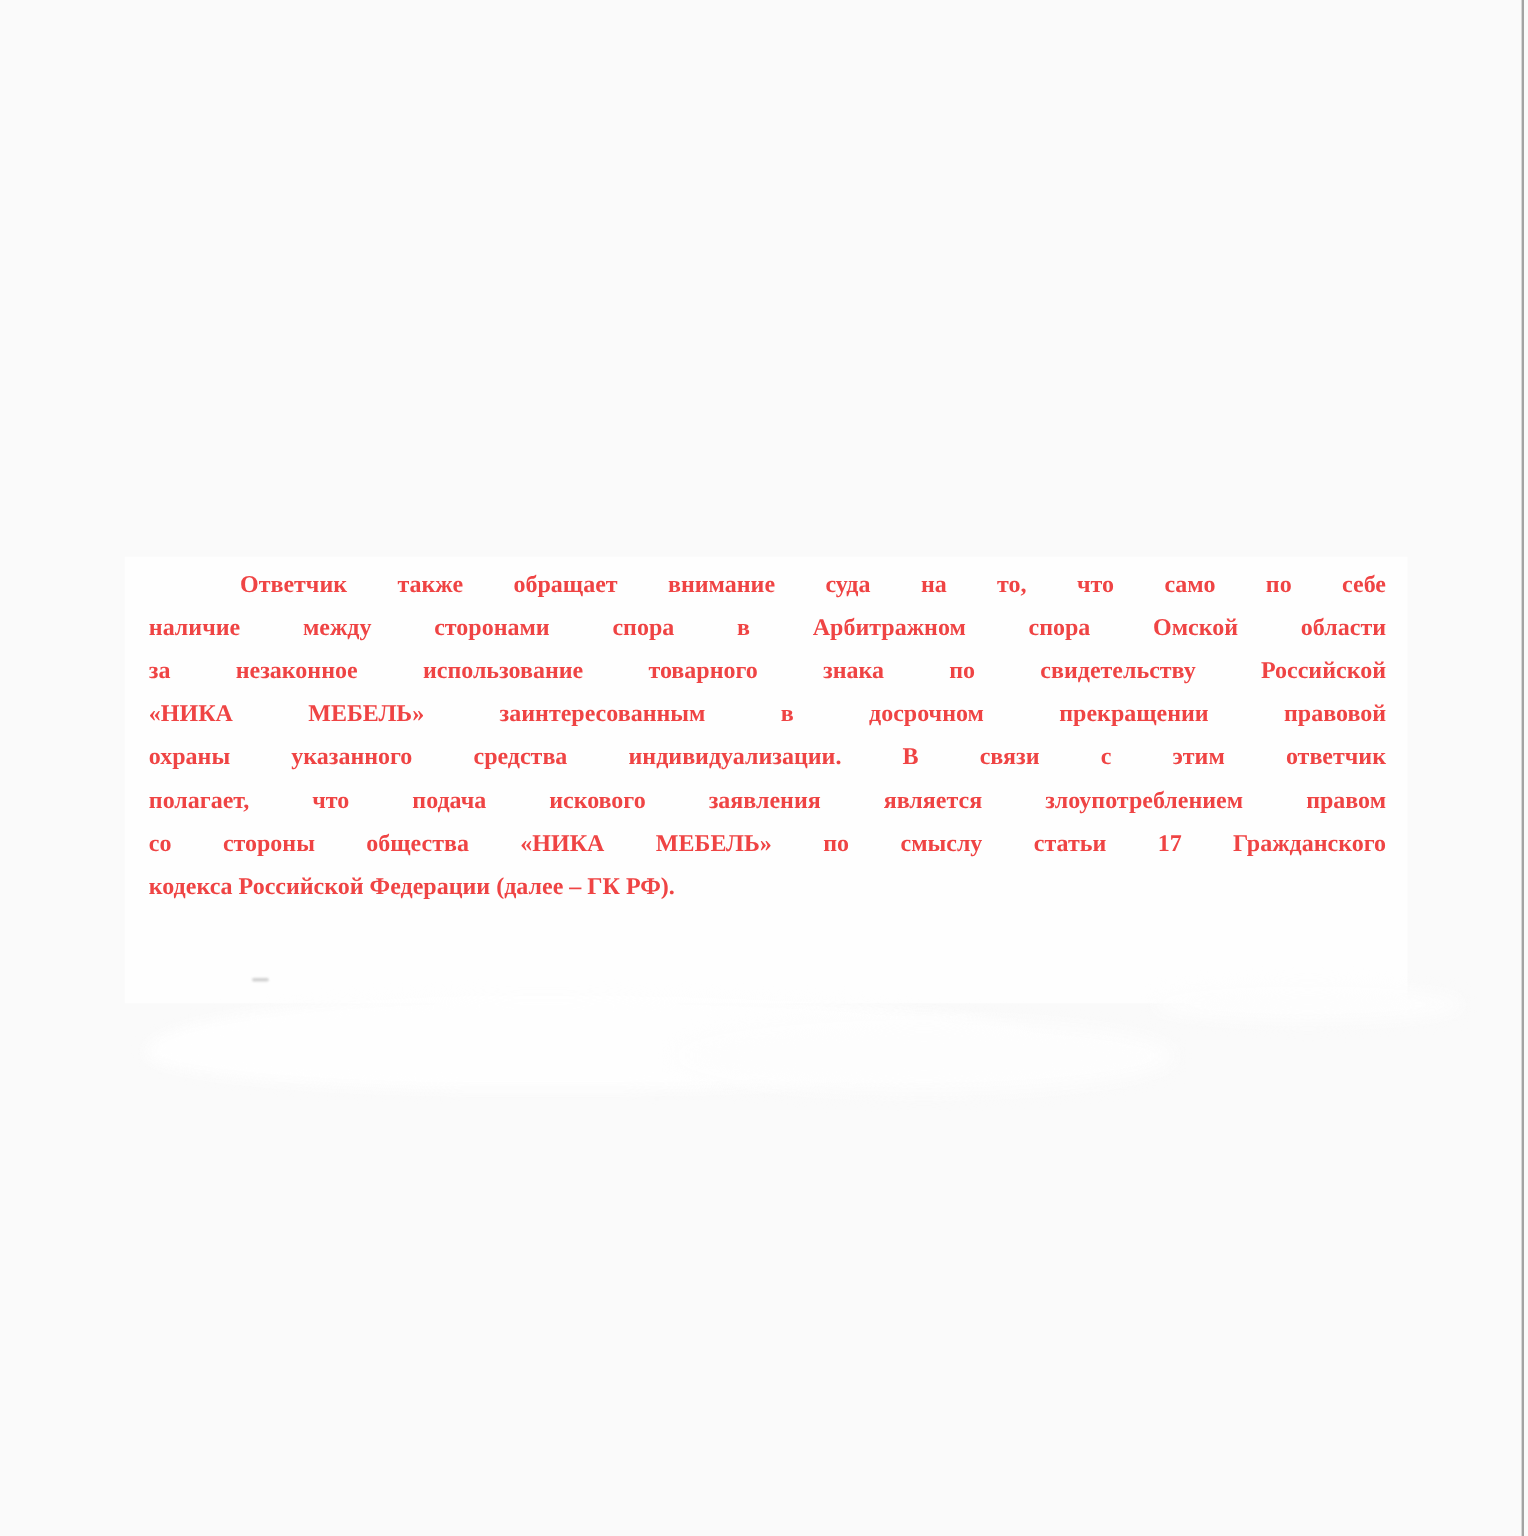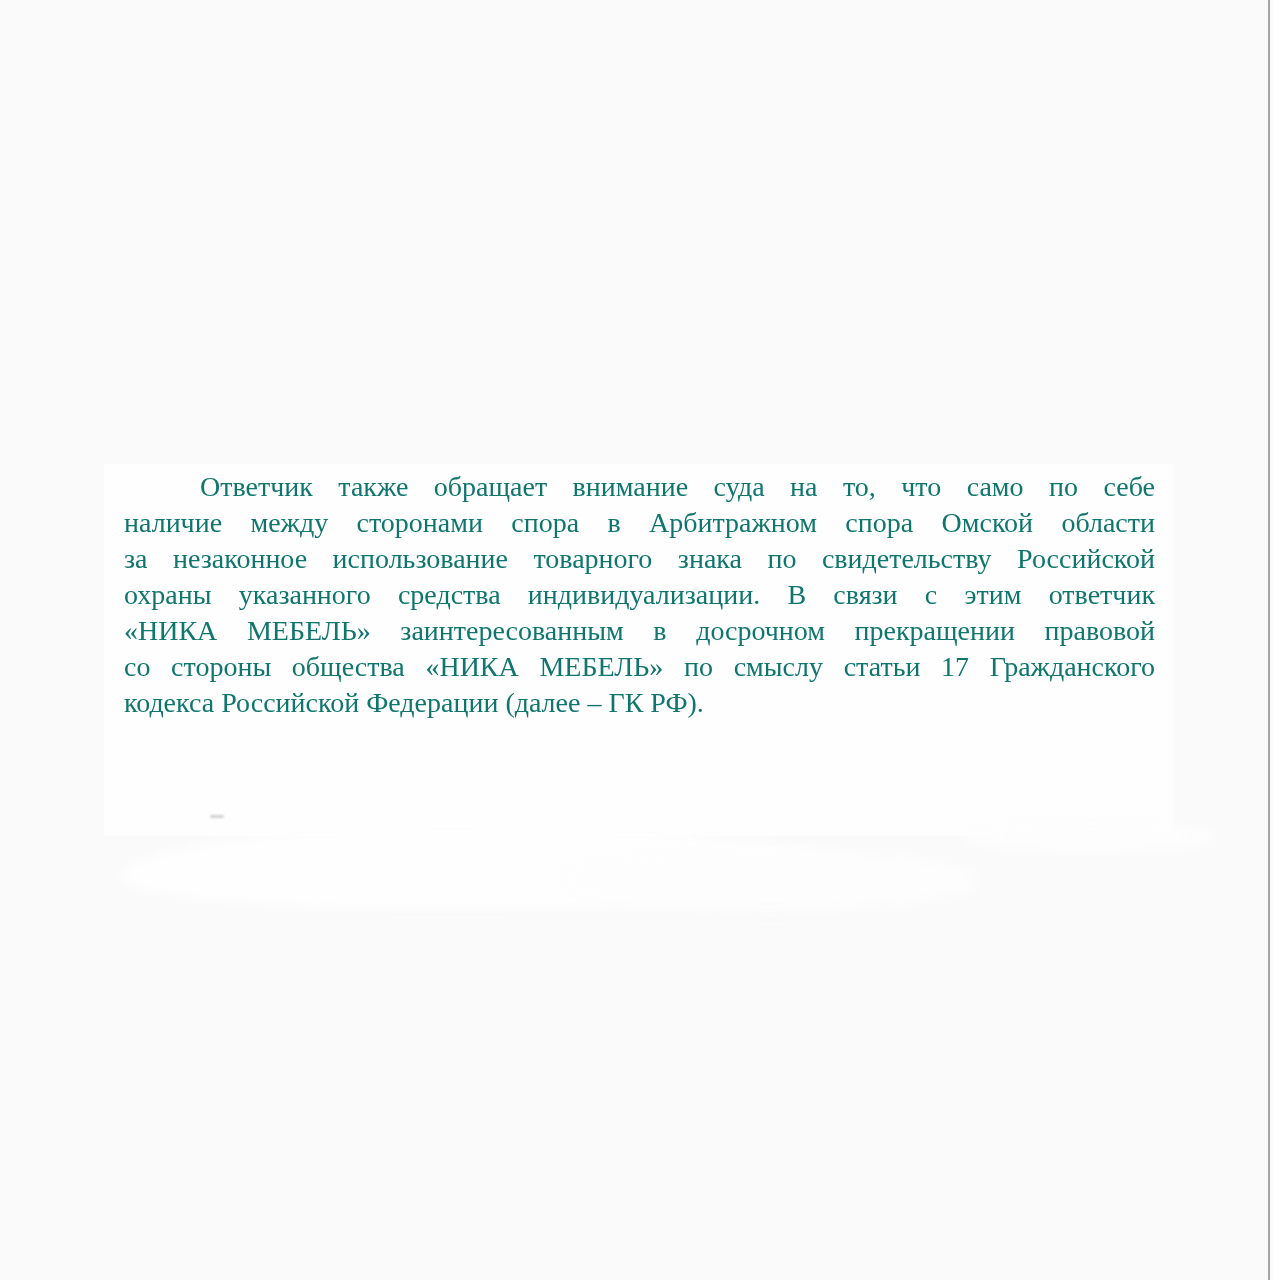--- a/index.html
+++ b/index.html
@@ -21,26 +21,27 @@
     left: 104px;
     top: 464px;
     width: 1069px;
     min-height: 372px;
     background: #fefefe;
     box-sizing: border-box;
     padding: 5px 18px 10px 20px;
   }
 
   .text-line {
-    font-size: 28px;
+    font-size: 20px;
     line-height: 36px;
-    color: #0f766e;
+    color: #ef4444;
     text-align: justify;
     text-align-last: justify;
     white-space: normal;
+    font-weight: bold;
     -webkit-font-smoothing: antialiased;
   }
   .text-line.first-line {
     text-indent: 76px;
   }
   .text-line.last-line {
     text-align: center;
     text-align-last: left;
   }
 
@@ -100,22 +101,23 @@
     opacity: 0.8;
   }
 </style>
 </head>
 <body>
 
 <div class="doc-block">
   <div class="text-line first-line">Ответчик также обращает внимание суда на то, что само по себе</div>
   <div class="text-line">наличие между сторонами спора в Арбитражном спора Омской области</div>
   <div class="text-line">за незаконное использование товарного знака по свидетельству Российской</div>
+  <div class="text-line">«НИКА МЕБЕЛЬ» заинтересованным в досрочном прекращении правовой</div>
   <div class="text-line">охраны указанного средства индивидуализации. В связи с этим ответчик</div>
-  <div class="text-line">«НИКА МЕБЕЛЬ» заинтересованным в досрочном прекращении правовой</div>
+  <div class="text-line">полагает, что подача искового заявления является злоупотреблением правом</div>
   <div class="text-line">со стороны общества «НИКА МЕБЕЛЬ» по смыслу статьи 17 Гражданского</div>
   <div class="text-line last-line">кодекса Российской Федерации (далее – ГК РФ).</div>
 </div>
 
 <div class="smudge-blob-1"></div>
 <div class="smudge-blob-2"></div>
 <div class="smudge-blob-3"></div>
 <div class="smudge-dash"></div>
 
 <div class="right-edge-line"></div>

